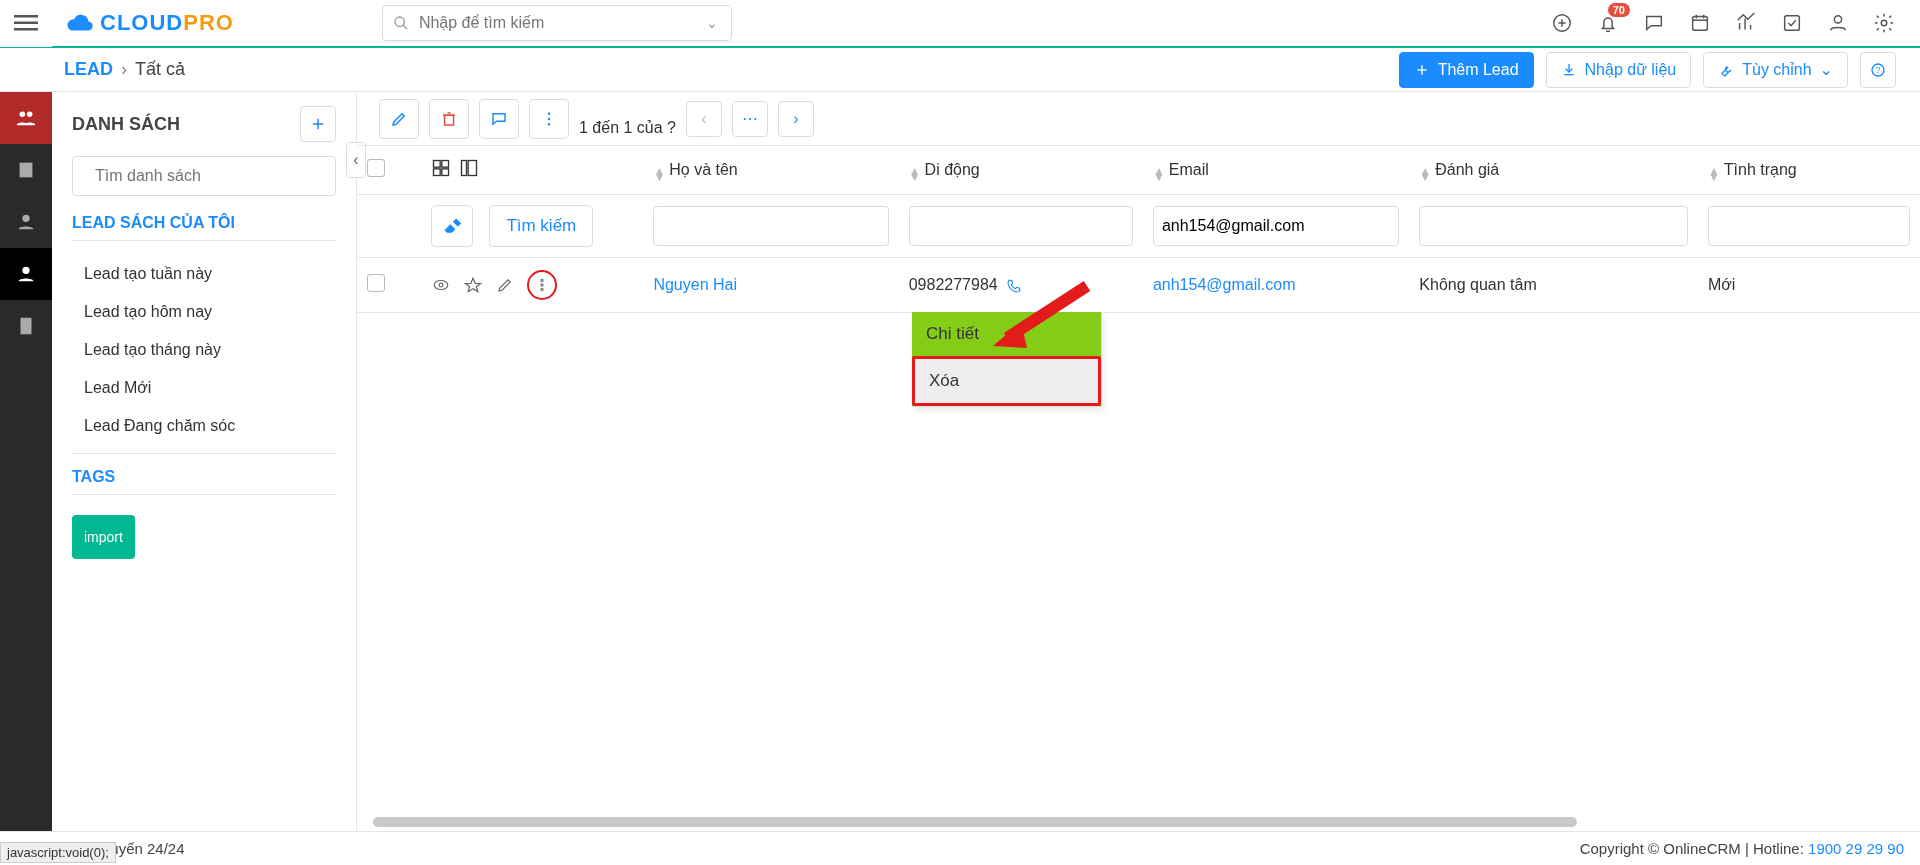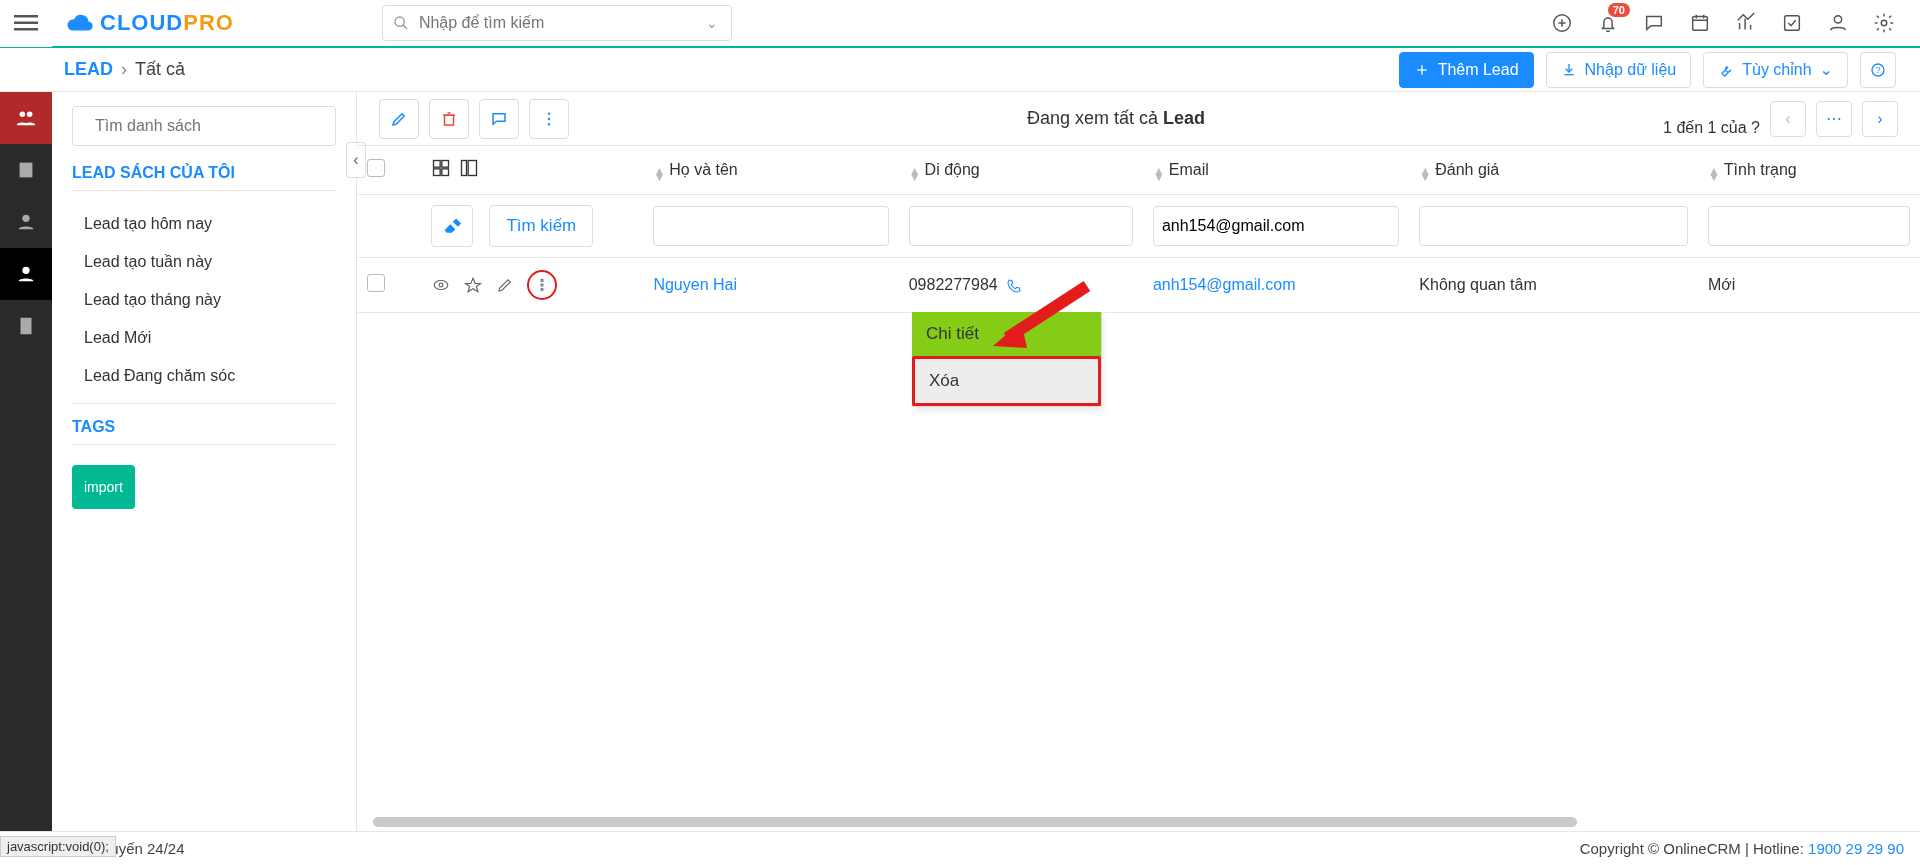--- a/index.html
+++ b/index.html
@@ -107,21 +107,21 @@
   .popup .p-item{padding:12px 14px;font-size:17px;color:#333;cursor:pointer;}
   .popup .p-item.hl{background:#ededed;border:3.5px solid #e31b1b;border-radius:2px;}
   
   .arrow-ann{position:absolute;left:630px;top:184px;z-index:60;pointer-events:none;}
   
   .fake-hscroll{height:10px;margin:0 10px 4px 10px;background:transparent;position:relative;}
   .fake-hscroll .thumb{position:absolute;left:6px;top:0;height:10px;width:78%;background:#c9c9c9;border-radius:5px;}
   
   .footer{height:34px;border-top:1px solid var(--border-light);display:flex;align-items:center;justify-content:space-between;padding:0 16px;font-size:15px;color:#444;background:#fff;}
   .footer .hot{color:var(--blue);}
-  .statusbar{position:absolute;left:0;bottom:8px;background:#efefef;border:1px solid #ccc;padding:2px 6px;font-size:13px;color:#333;z-index:200;}
+  .statusbar{position:absolute;left:0;bottom:2px;background:#efefef;border:1px solid #ccc;padding:2px 6px;font-size:13px;color:#333;z-index:200;}
   .footer-wrap{position:relative;}
   .view-toggle{display:inline-flex;gap:8px;color:#333;}
   .view-toggle svg{width:20px;height:20px;stroke:#333;fill:none;stroke-width:1.6;}
   col.c-chk{width:58px;}
   col.c-act{width:200px;}
   col.c-name{width:230px;}
   col.c-mob{width:220px;}
   col.c-email{width:240px;}
   col.c-rate{width:260px;}
   col.c-stat{width:200px;}
@@ -284,27 +284,36 @@
       <div class="r-item">
           <svg viewBox="0 0 24 24">
             <rect x="6" y="3" width="12" height="18"></rect>
             <line x1="9" y1="8" x2="15" y2="8"></line>
             <line x1="9" y1="12" x2="15" y2="12"></line>
           </svg>
         </div>
     </div>
 
     <div class="leftpanel">
+      <div class="lp-head">
+        <h3>DANH SÁCH</h3>
+        <div class="lp-add">
+          <svg viewBox="0 0 24 24" width="18" height="18">
+              <line x1="12" y1="5" x2="12" y2="19" stroke="#1a8cff" stroke-width="2"></line>
+              <line x1="5" y1="12" x2="19" y2="12" stroke="#1a8cff" stroke-width="2"></line>
+            </svg>
+        </div>
+      </div>
       <div class="lp-search">
         <input placeholder="Tìm danh sách" style="">
       </div>
       <div class="lp-sec-title">LEAD SÁCH CỦA TÔI</div>
       <div class="lp-divider"></div>
+      <div class="lp-item">Lead tạo tuần này</div>
       <div class="lp-item">Lead tạo hôm nay</div>
-      <div class="lp-item">Lead tạo tuần này</div>
       <div class="lp-item">Lead tạo tháng này</div>
       <div class="lp-item">Lead Mới</div>
       <div class="lp-item">Lead Đang chăm sóc</div>
       <div class="lp-divider"></div>
       <div class="lp-sec-title">TAGS</div>
       <div class="lp-divider"></div>
       <span class="tag-chip">import</span>
       <div class="collapse-handle">‹</div>
     </div>
 
@@ -328,23 +337,20 @@
                 <path d="M4 5h16v10H9l-5 4V5z"></path>
               </svg>
             </div>
           <div class="tb-btn more">
             <svg viewBox="0 0 24 24">
                 <circle cx="12" cy="5" r="1.6" fill="#1a8cff"></circle>
                 <circle cx="12" cy="12" r="1.6" fill="#1a8cff"></circle>
                 <circle cx="12" cy="19" r="1.6" fill="#1a8cff"></circle>
               </svg>
           </div>
-        </div>
-        <div class="tb-center">
-          <span>Đang xem tất cả </span><span class="bold">Lead</span>
         </div>
         <div class="tb-right">
           <span>1 đến 1 của  ?</span>
           <div class="pager-btn disabled">‹</div>
           <div class="pager-btn">⋯</div>
           <div class="pager-btn">›</div>
         </div>
       </div>
 
       <div class="tbl">

